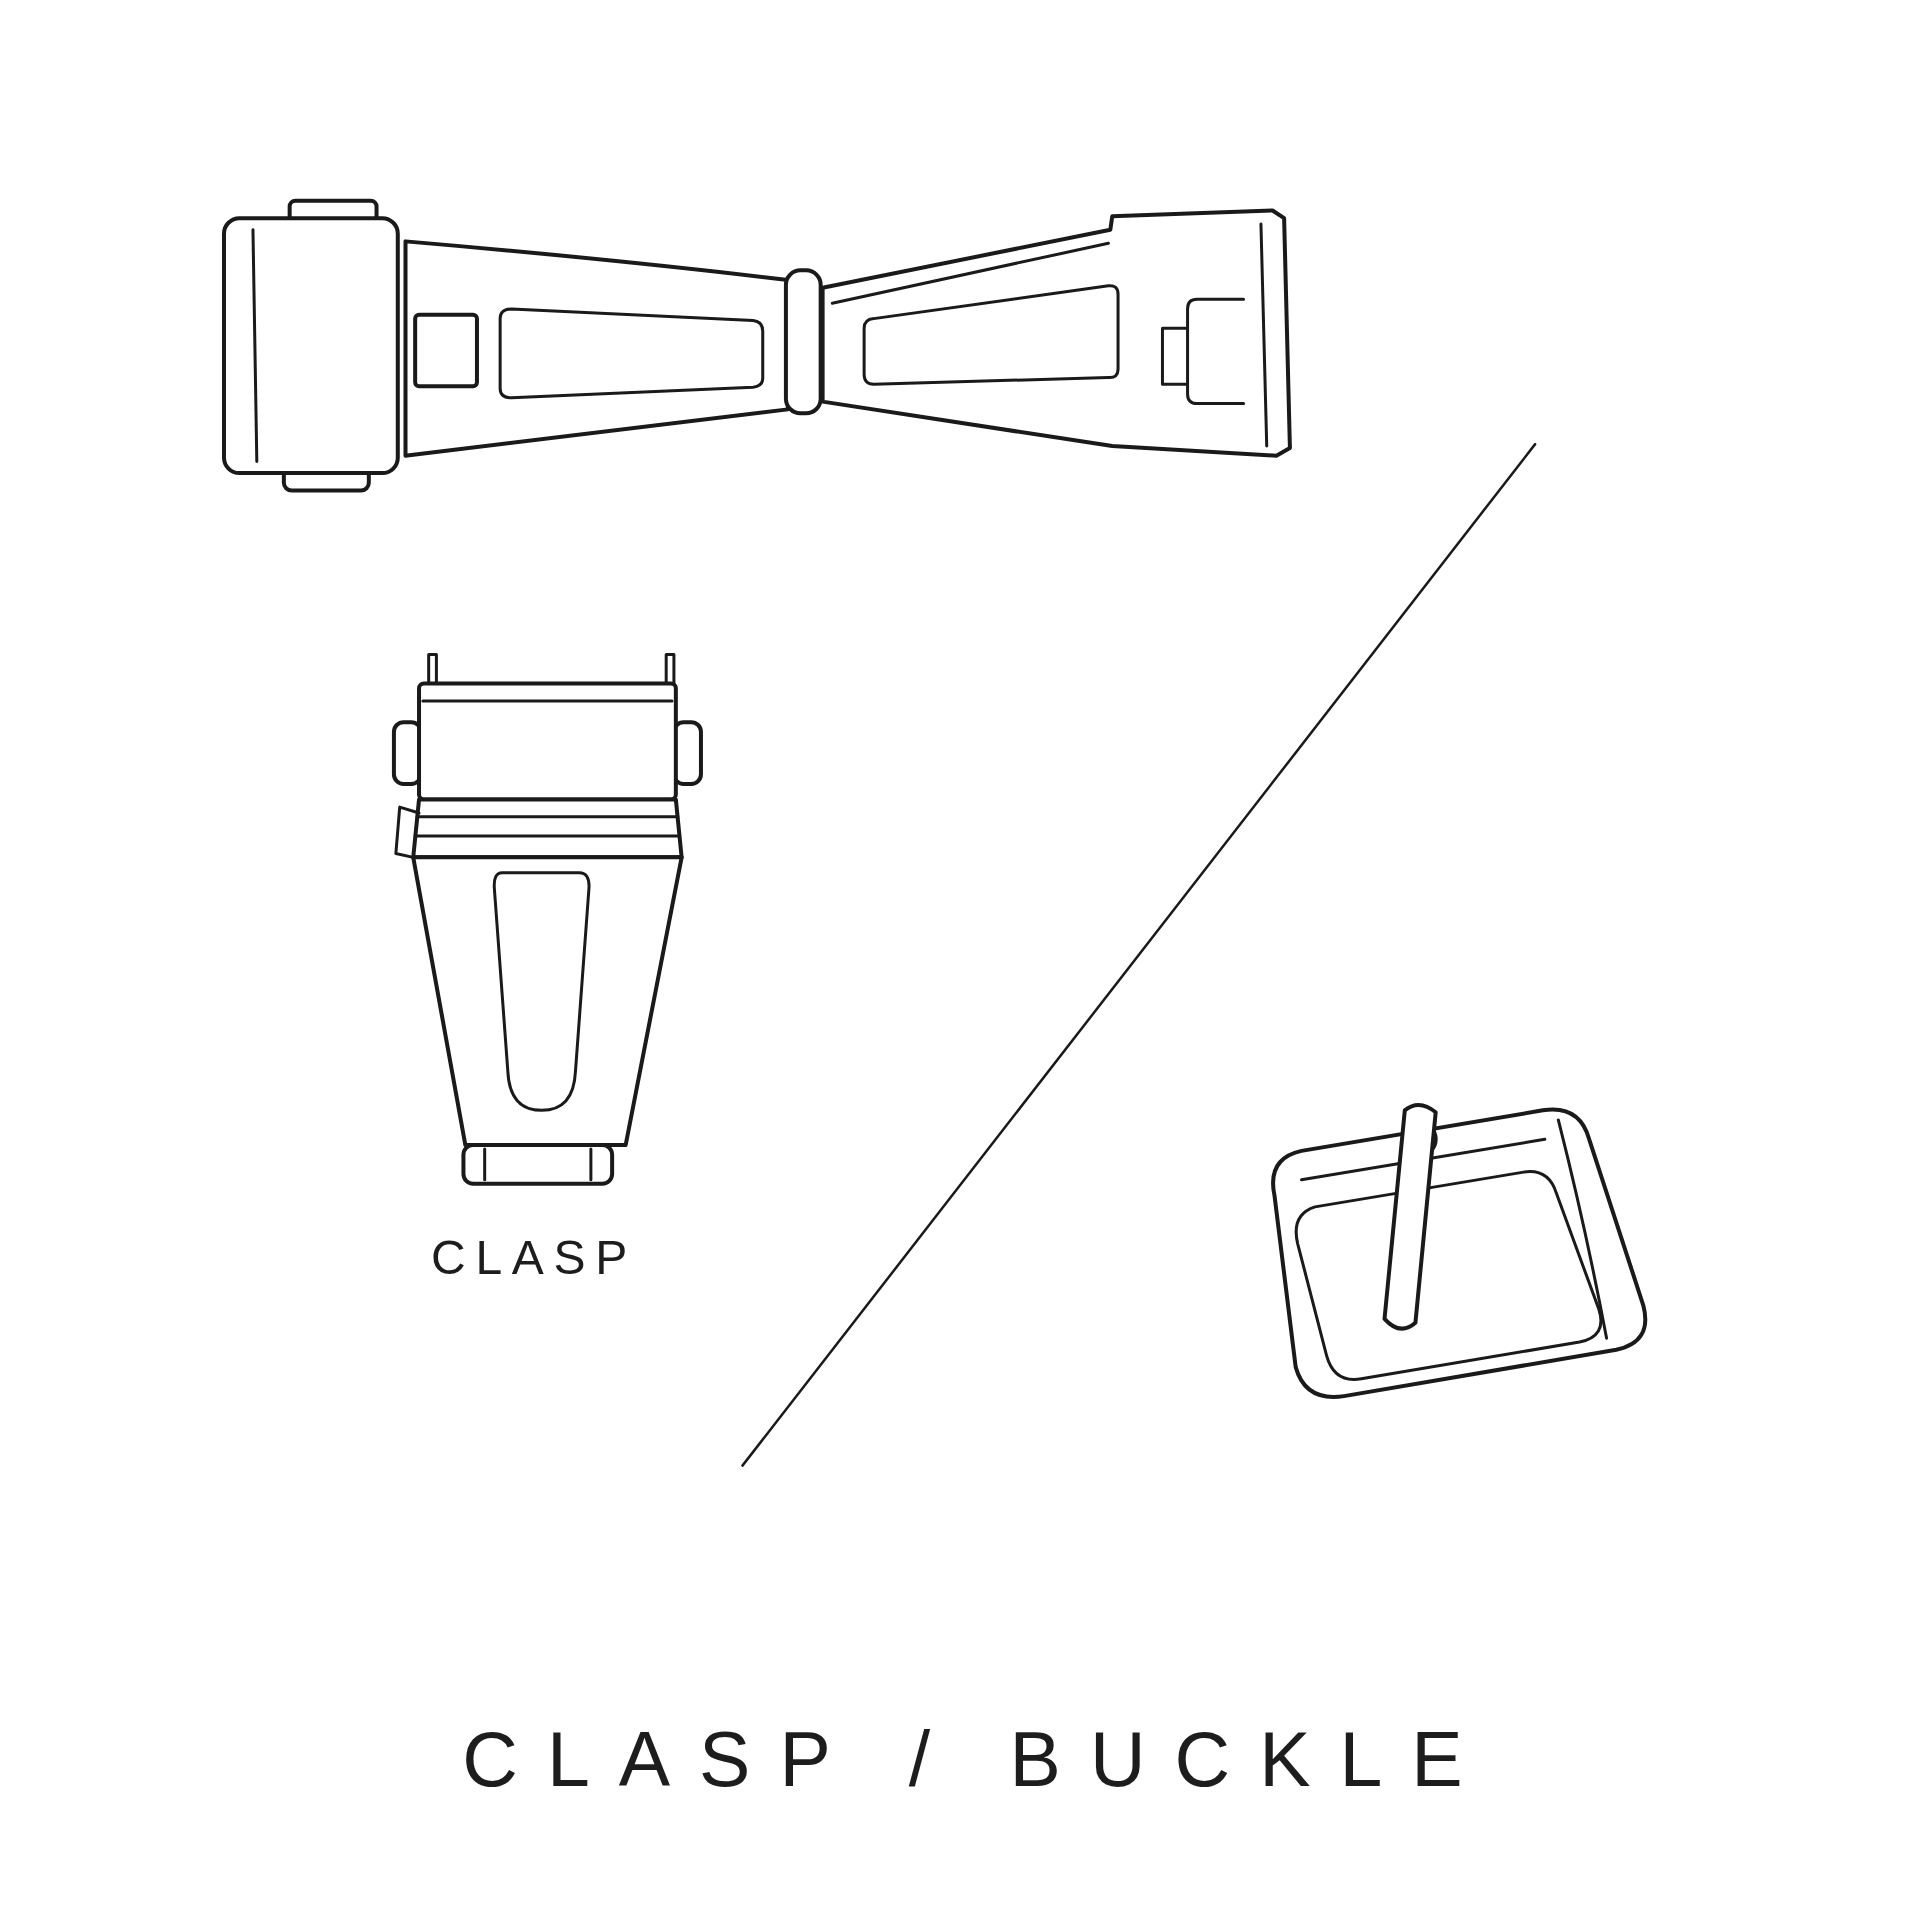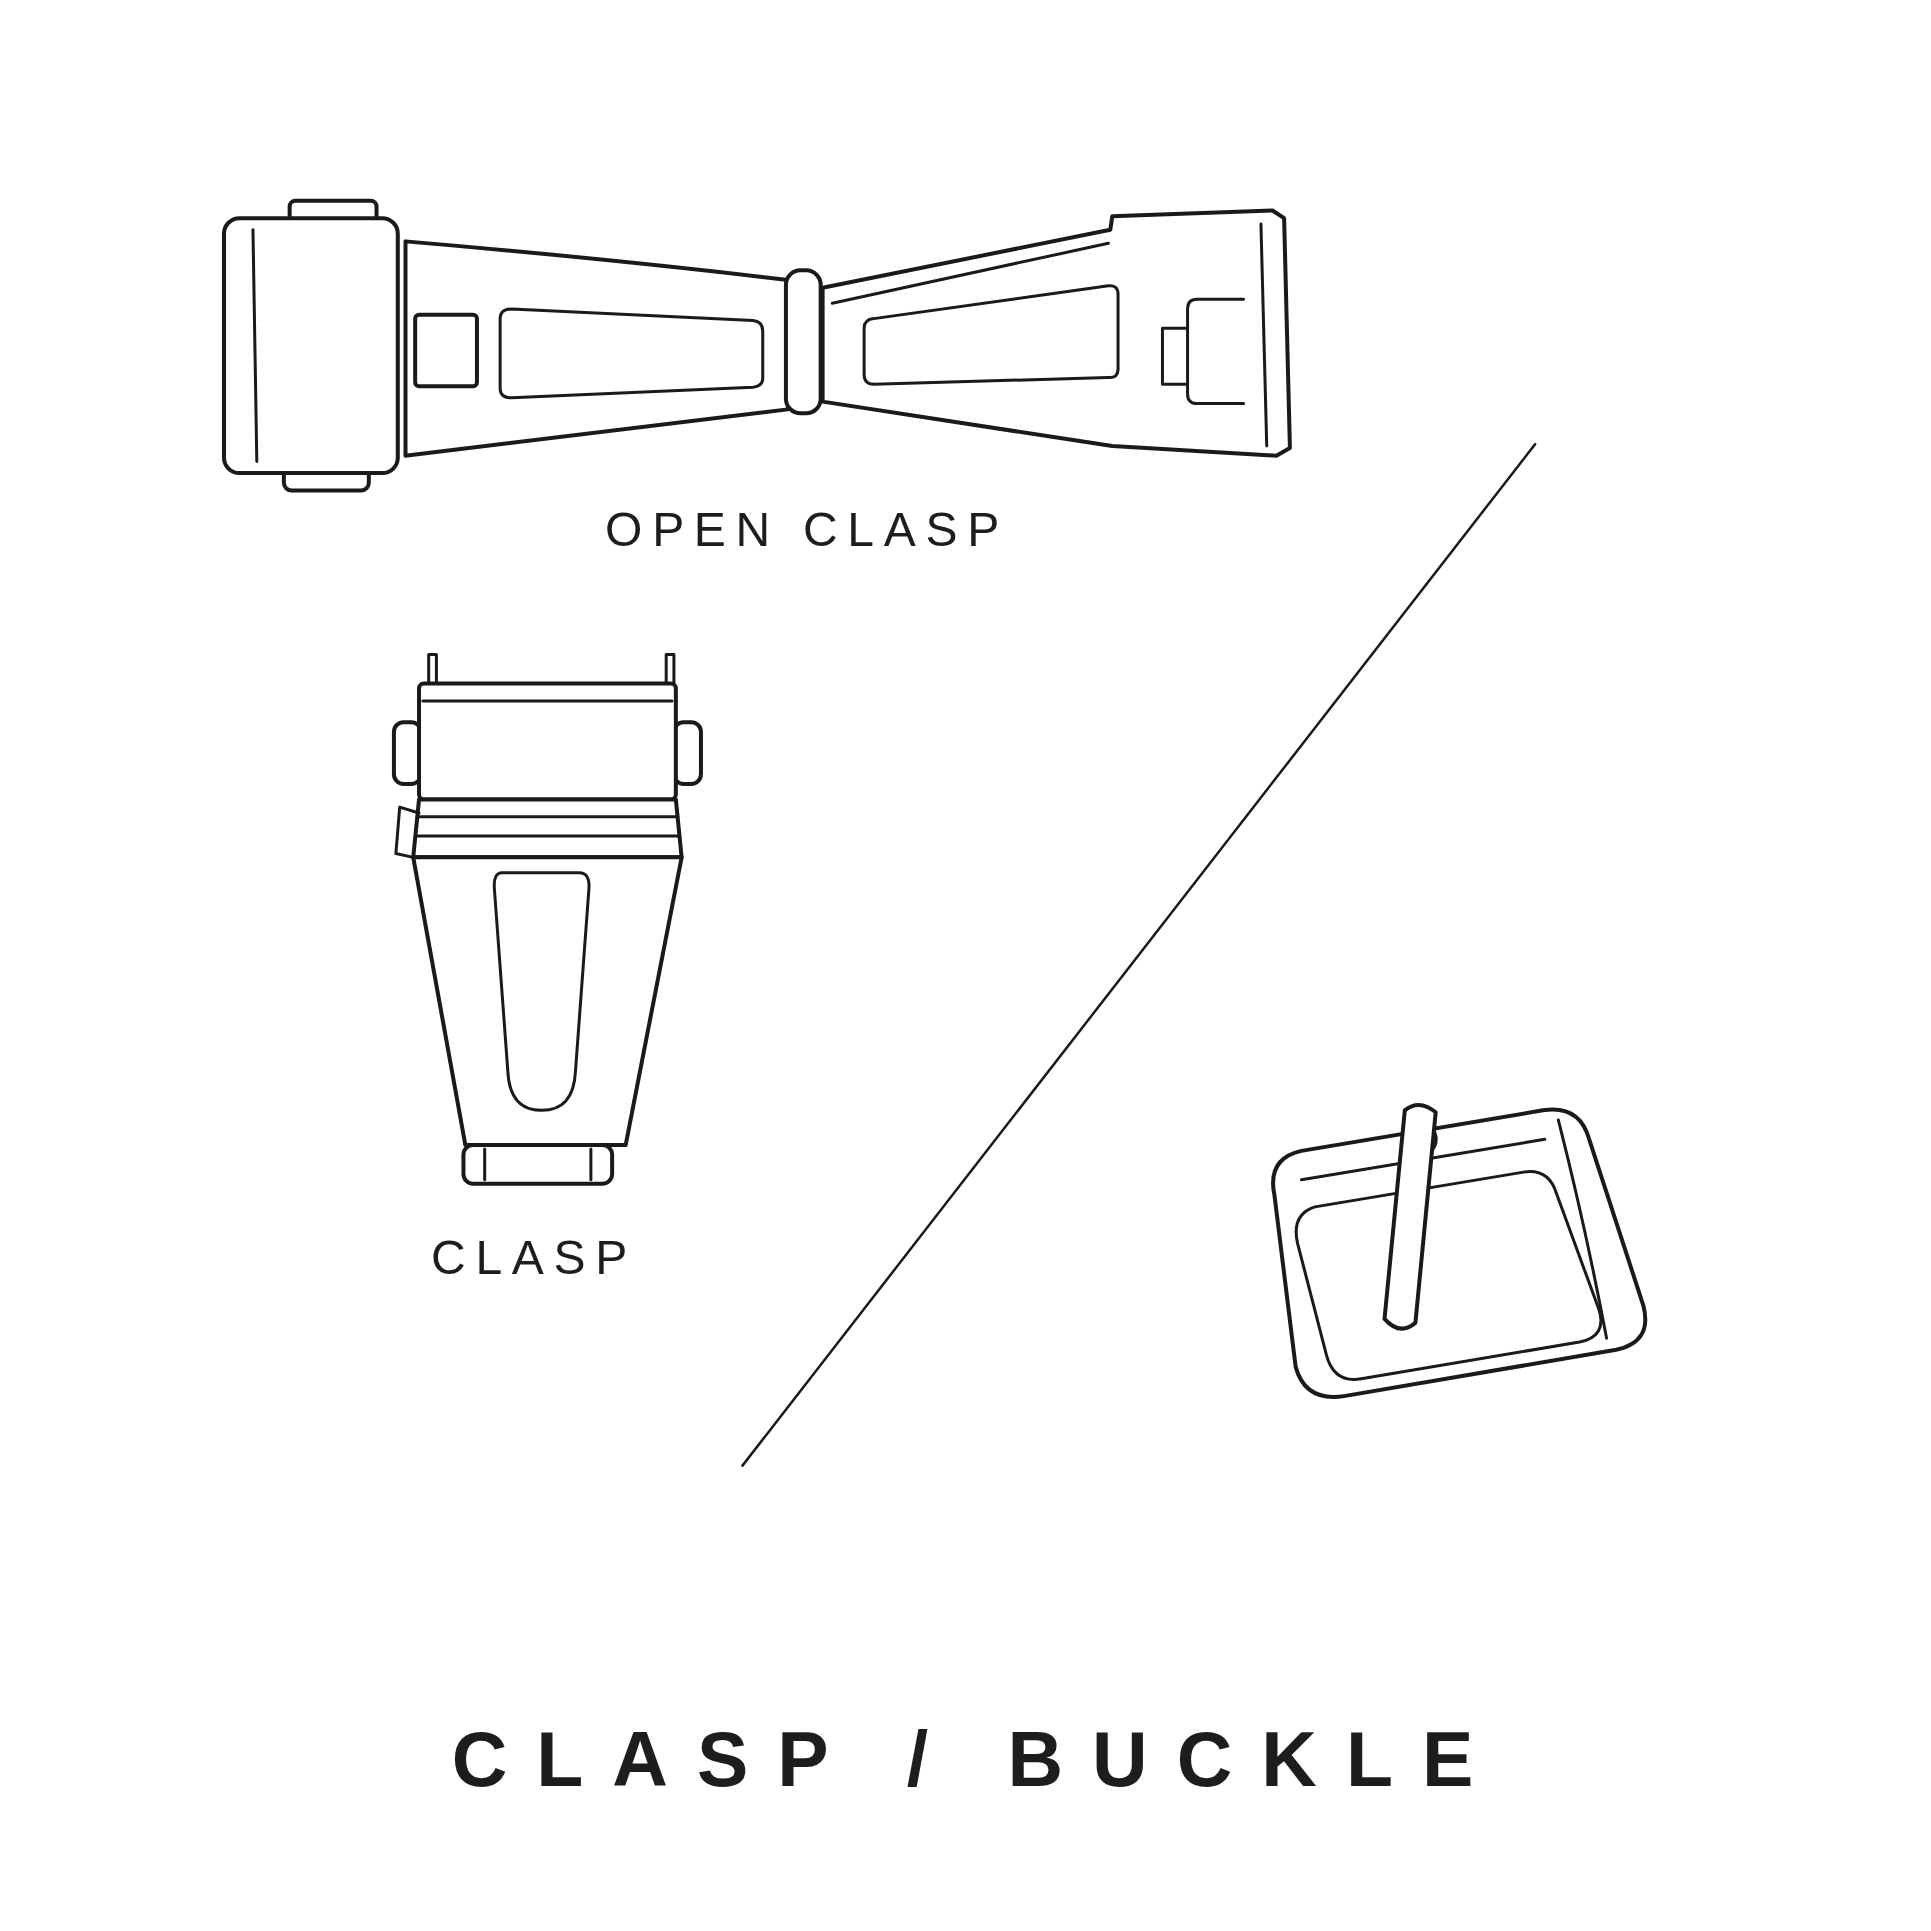--- a/index.html
+++ b/index.html
@@ -25,21 +25,21 @@
     line-height:1;
     font-weight:400;
   }
   .caption{
     font-size:48px;
     letter-spacing:9.7px;
   }
   .title{
     font-size:77px;
     letter-spacing:29px;
-    font-weight:700;
+    font-weight:400;
   }
   svg *{vector-effect:non-scaling-stroke;}
   .stroke-fill{fill:#ffffff;stroke:var(--line);stroke-width:4;stroke-linejoin:round;stroke-linecap:round;}
   .stroke-thin{fill:none;stroke:var(--line);stroke-width:3;stroke-linejoin:round;stroke-linecap:round;}
   .stroke-hair{fill:none;stroke:var(--line);stroke-width:2.5;stroke-linejoin:round;stroke-linecap:round;}
 </style>
 </head>
 <body>
 
 <div class="canvas">
@@ -103,20 +103,19 @@
       <path class="stroke-thin" d="M 1614,1160 Q 1642,1270 1664,1386"></path>
 
       <line class="stroke-thin" x1="1348" y1="1222" x2="1600" y2="1180"></line>
 
       <circle class="stroke-fill" cx="1470" cy="1180" r="17"></circle>
 
       <path class="stroke-fill" d="M 1455,1150 Q 1470,1138 1487,1152 L 1466,1370 Q 1450,1384 1434,1366 Z"></path>
     </g>
   </svg>
 
-  <div class="label caption" style="left:807px; top:506px;">OPEN CLASP</div>
 
   <div class="label caption" style="left:534px; top:1234px;">CLASP</div>
 
   <div class="label title" style="left:977px; top:1721px;">CLASP / BUCKLE</div>
 
 </div>
 
 
 </body></html>

